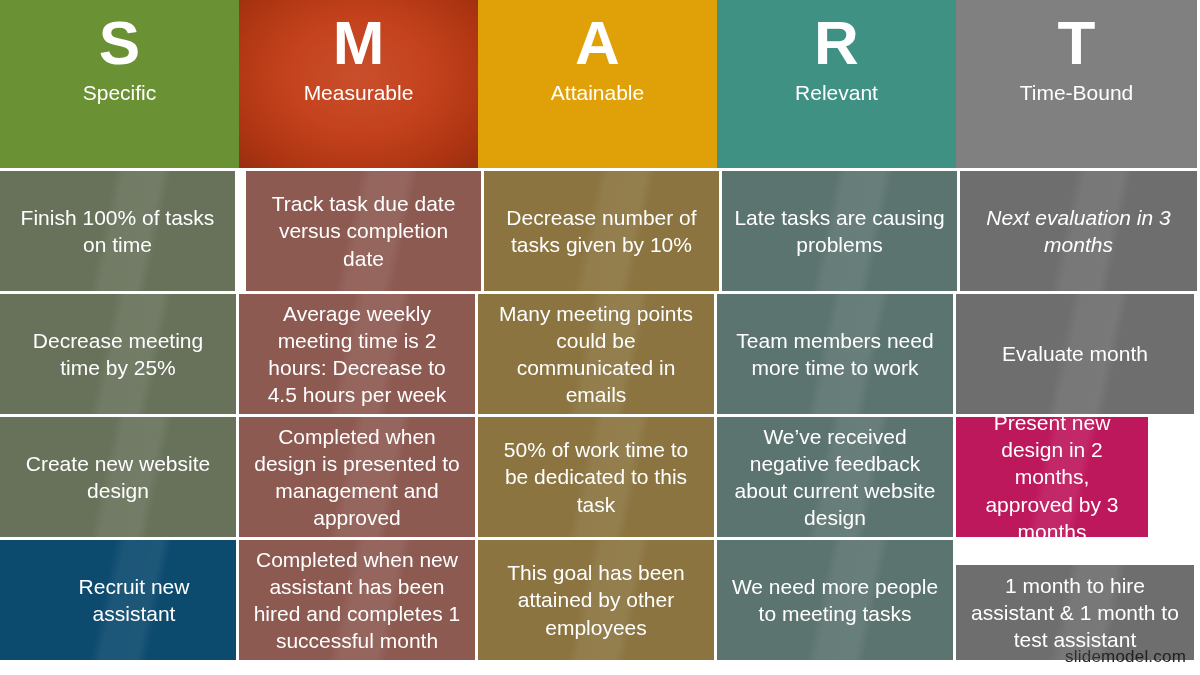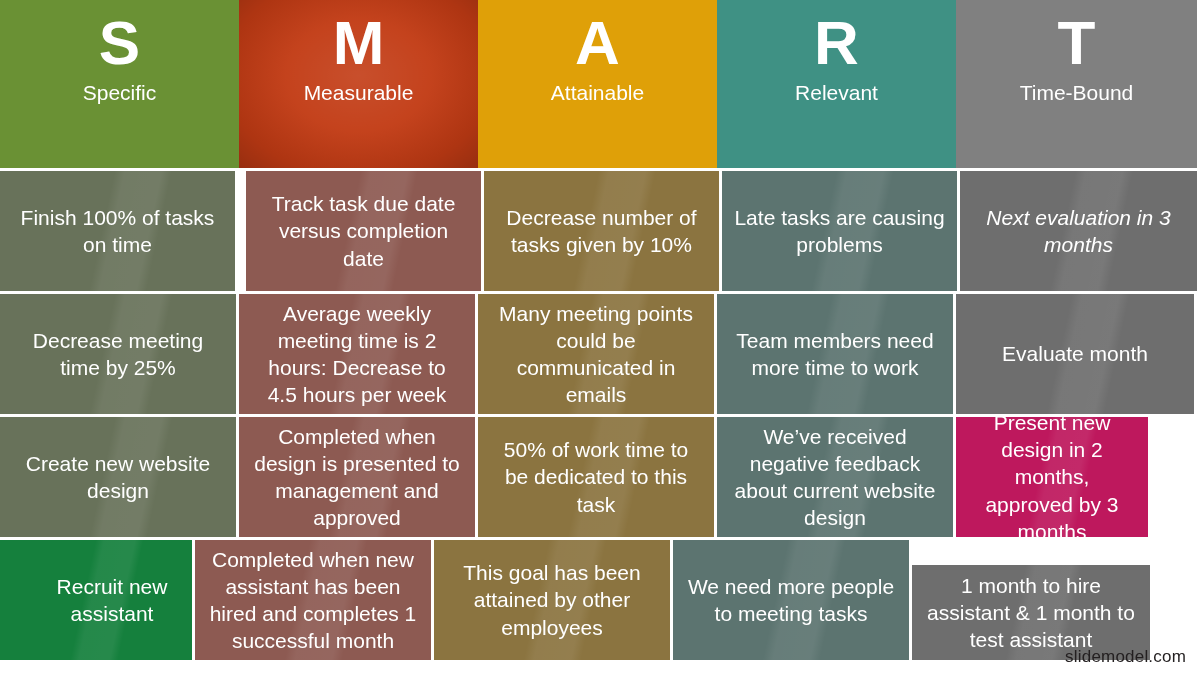--- a/index.html
+++ b/index.html
@@ -196,21 +196,21 @@
         </div>
       <div class="cell" style="width: 236px; margin-right: 3px; background: rgb(92, 116, 112);">
           <span class="txt">We’ve received negative feedback about current website design</span>
         </div>
       <div class="cell" style="width: 192px; margin-right: 3px; background: #be185d;">
           <span class="txt">Present new design in 2 months, approved by 3 months</span>
         </div>
     </div>
 
     <div class="row">
-      <div class="cell" style="width: 192px; margin-right: 3px; background: #15803d; padding-left: 44px;">
+      <div class="cell" style="width: 236px; margin-right: 3px; background: #0c4a6e; padding-left: 44px;">
           <span class="txt">Recruit new assistant</span>
         </div>
       <div class="cell" style="width: 236px; margin-right: 3px; background: rgb(141, 90, 82);">
           <span class="txt">Completed when new assistant has been hired and completes 1 successful month</span>
         </div>
       <div class="cell" style="width: 236px; margin-right: 3px; background: rgb(139, 116, 64);">
           <span class="txt">This goal has been attained by other employees</span>
         </div>
       <div class="cell" style="width: 236px; margin-right: 3px; background: rgb(92, 116, 112);">
           <span class="txt">We need more people to meeting tasks</span>

